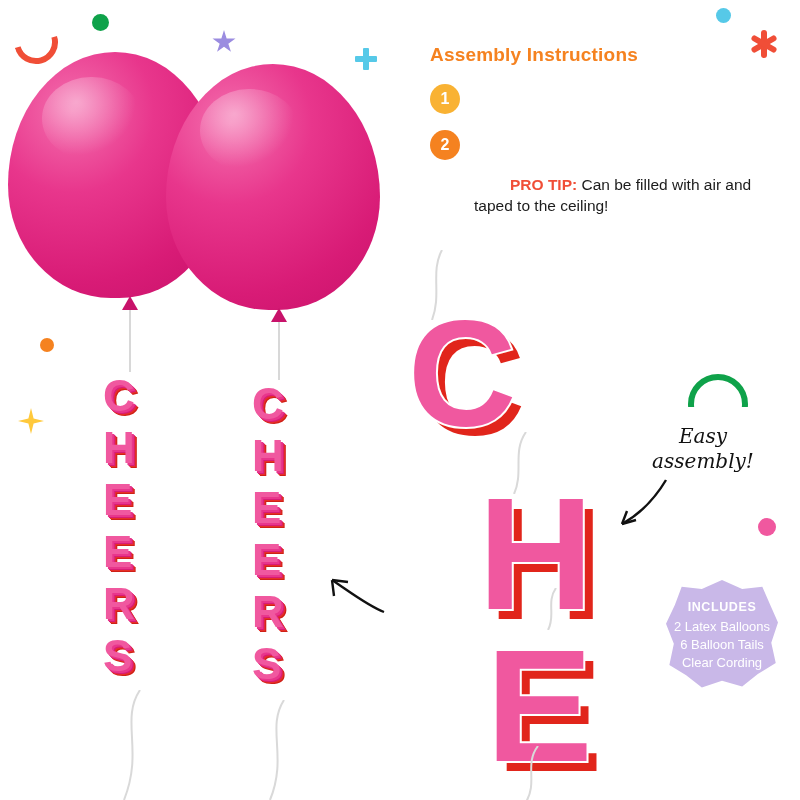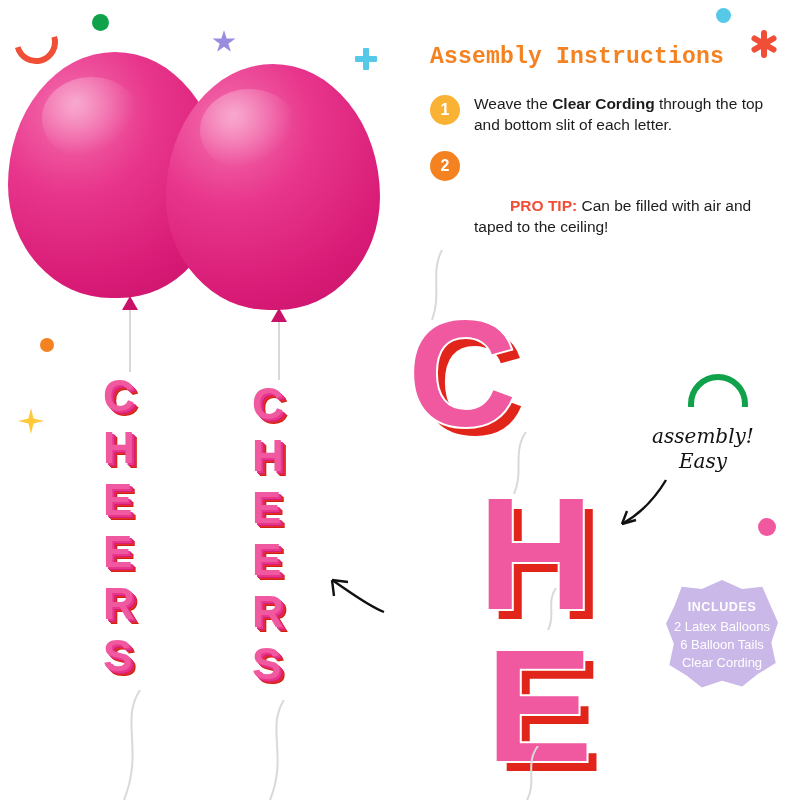--- a/index.html
+++ b/index.html
@@ -56,25 +56,24 @@
   }
   .asterisk::before { transform: rotate(60deg); }
   .asterisk::after { transform: rotate(-60deg); }
 
   
   .instructions {
     position: absolute; left: 430px; top: 44px; width: 360px;
   }
   .instr-title {
     color: #f58220;
-    font-size: 23px;
+    font-size: 19px;
     font-weight: bold;
     letter-spacing: .2px;
-    margin-bottom: 23px;
-    font-family: Liberation Mono, monospace;
+    margin-bottom: 16px;
   }
   .step { display: flex; gap: 14px; margin-bottom: 14px; }
   .badge {
     flex: 0 0 auto;
     width: 30px; height: 30px; border-radius: 50%;
     color: #fff; font-weight: bold; font-size: 16px;
     display: flex; align-items: center; justify-content: center;
     margin-top: 2px;
   }
   .badge.b1 { background: #f9b233; }
@@ -202,23 +201,20 @@
   <div class="conf dot" style="left:40px; top:338px; width:14px; height:14px; background:#f58220;"></div>
   <div class="conf star4" style="left:18px; top:408px;"></div>
   <div class="conf arc-green" style="left:688px; top:374px;"></div>
   <div class="conf dot" style="left:758px; top:518px; width:18px; height:18px; background:#f0589f;"></div>
 
   <div class="instructions">
     <div class="instr-title">Assembly Instructions</div>
 
     <div class="step">
       <div class="badge b1">1</div>
-      <div class="step-text">
-        <span>Weave the </span><b>Clear Cording</b><span> through the top and bottom slit of each letter.</span>
-      </div>
     </div>
 
     <div class="step">
       <div class="badge b2">2</div>
     </div>
 
     <div class="protip">
       <span class="pt">PRO TIP:</span><span> Can be filled with air and taped to the ceiling!</span>
     </div>
   </div>
@@ -284,22 +280,22 @@
   <div class="big-letter e" style="left:486px; top:614px;">
     <span class="shadow3d" style="left:10px; top:10px;">E</span>
     <span class="face">E</span>
   </div>
 
   <svg class="curvy" style="left:516px; top:746px; width:30px; height:56px;" viewBox="0 0 30 56">
     <path d="M22 0 C 8 18, 22 36, 10 56"></path>
   </svg>
 
   <div class="handwrite" style="left:648px; top:424px; width:110px;">
+    <div>Easy</div>
     <div>assembly!</div>
-    <div>Easy</div>
   </div>
   <svg class="arrow" style="left:614px; top:474px; width:56px; height:62px;" viewBox="0 0 56 62">
     <path d="M52 6 C 40 26, 26 40, 8 50" fill="none" stroke="#111" stroke-width="2.4"></path>
     <path d="M8 50 L 22 46 M8 50 L 13 37" fill="none" stroke="#111" stroke-width="2.4"></path>
   </svg>
 
   <div class="handwrite" style="left:352px; top:628px; width:130px;">
   </div>
   <svg class="arrow" style="left:322px; top:572px; width:66px; height:48px;" viewBox="0 0 66 48">
     <path d="M62 40 C 46 34, 28 20, 10 8" fill="none" stroke="#111" stroke-width="2.4"></path>

